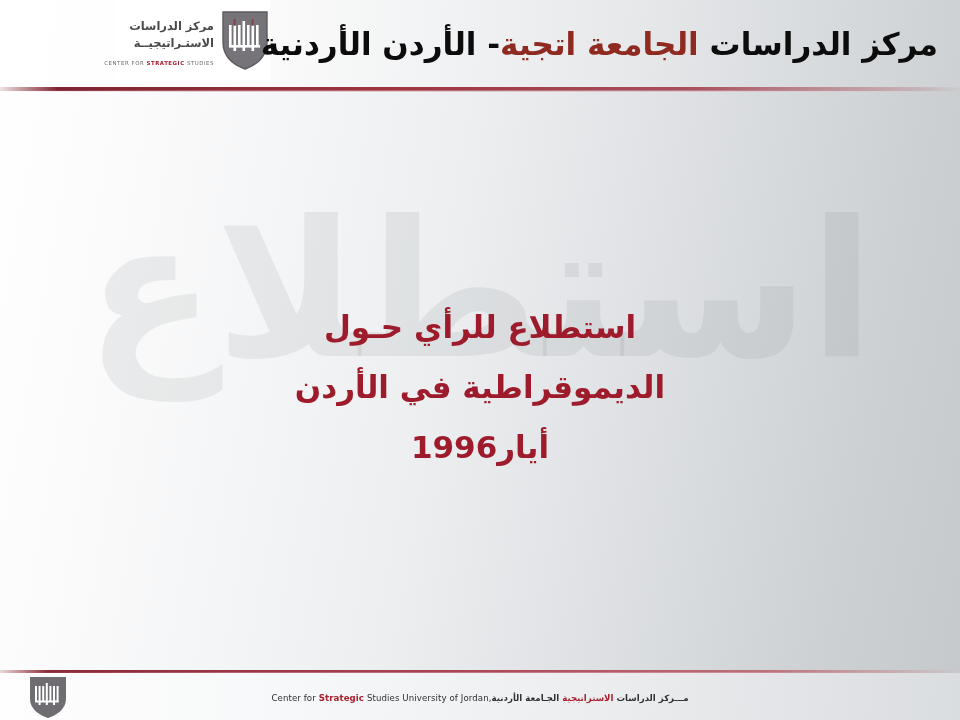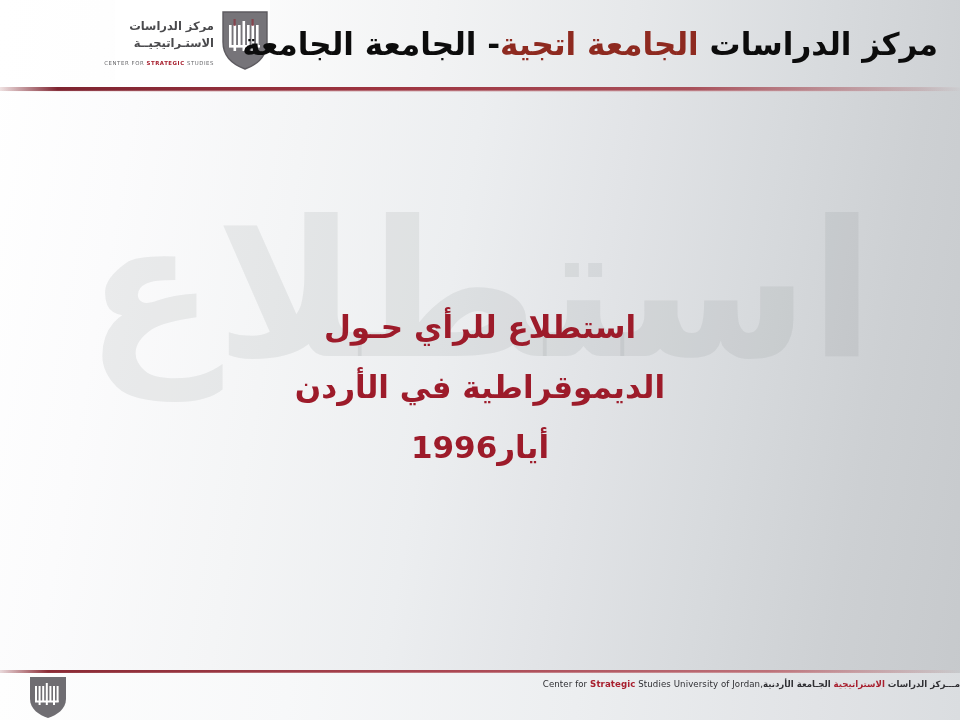--- a/index.html
+++ b/index.html
@@ -212,23 +212,23 @@
     position: absolute;
     left: 28px;
     top: 2px;
     width: 40px;
     height: 44px;
   }
 
   .footer-text {
     position: absolute;
     left: 0;
-    top: 6px;
-    width: 960px;
-    text-align: right;
+    top: 20px;
+    width: 960px;
+    text-align: center;
     direction: ltr;
   }
   .footer-line1 {
     font-size: 8.6px;
     color: #2f2f33;
     white-space: nowrap;
     letter-spacing: .1px;
     margin-bottom: 6px;
   }
   .footer-line1 .accent { color: #a8202f; font-weight: 600; }
@@ -277,21 +277,21 @@
       </span>
 
       <span class="logo-words">
         <span class="logo-ar1">مركز الدراسات</span><br>
         <span class="logo-ar2">الاستـراتيجيــة</span>
         <span class="logo-en"><span>CENTER FOR </span><span class="accent">STRATEGIC</span><span> STUDIES</span></span>
       </span>
 
     </div>
 
-    <div class="header-title"><span>مركز الدراسات </span><span class="accent">الجامعة اتجية</span><span>- الجامعة الجامعة</span></div>
+    <div class="header-title"><span>مركز الدراسات </span><span class="accent">الجامعة اتجية</span><span>- الأردن الأردنية</span></div>
 
   </div>
 
   <div class="header-rule"></div>
 
   <div class="watermark">استطلاع</div>
 
   <div class="title-block">
     <div class="title-line">استطلاع للرأي حـول</div>
     <div class="title-line">الديموقراطية في الأردن</div>

